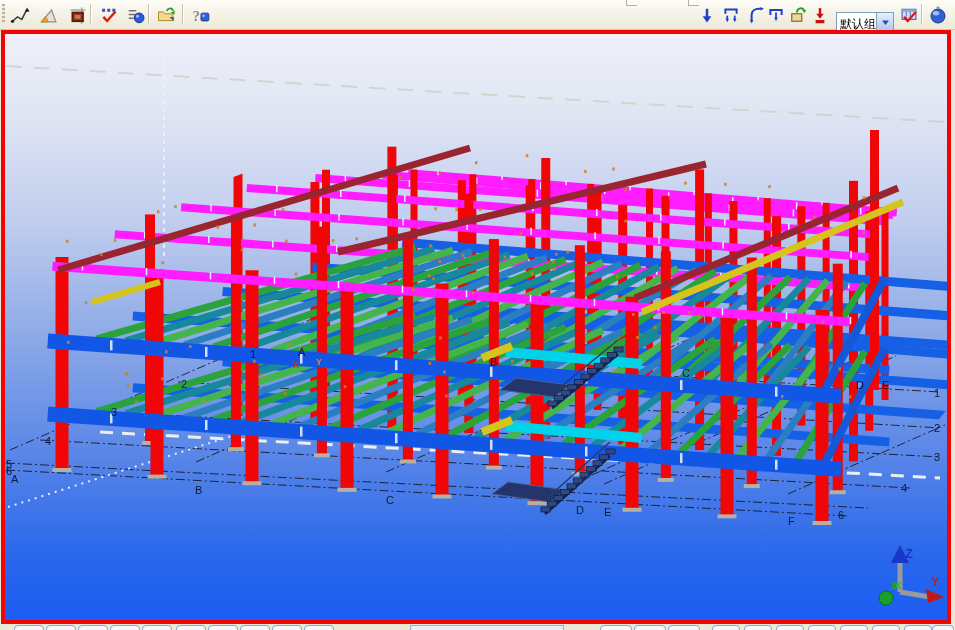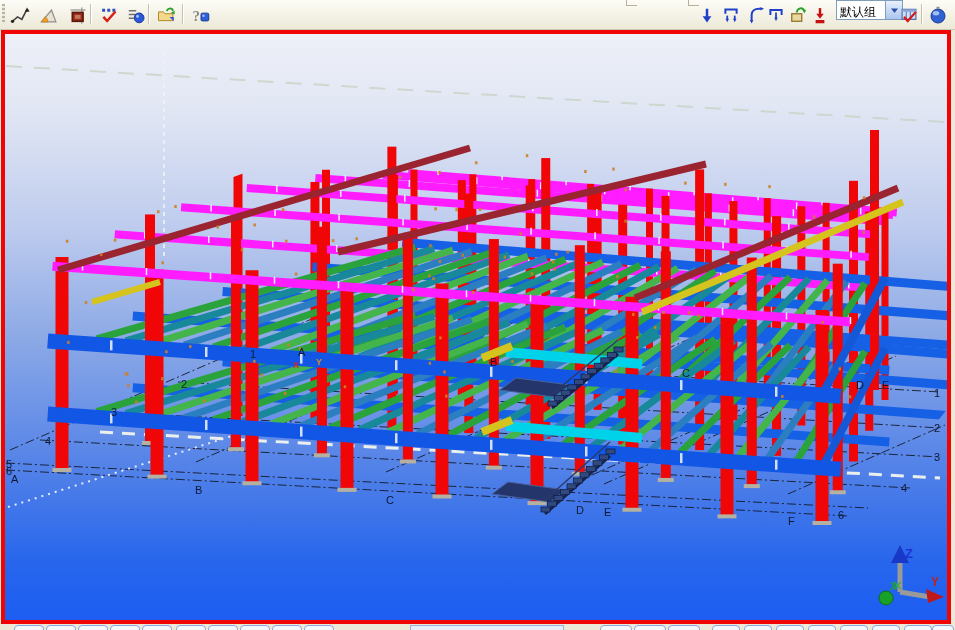--- a/index.html
+++ b/index.html
@@ -5,21 +5,21 @@
   html,body{margin:0;padding:0;width:955px;height:630px;overflow:hidden;background:#ece9d8;
     font-family:"Liberation Sans",sans-serif;}
   #toolbar{position:absolute;left:0;top:0;width:955px;height:29px;
     background:linear-gradient(#fdfcf6,#ece9d8);border-bottom:1px solid #cdc9b8;}
   .grip{position:absolute;top:4px;width:3px;height:20px;
     background:repeating-linear-gradient(180deg,#b8b4a4 0 2px,#ece9d8 2px 4px);}
   .tbtn{position:absolute;top:3px;width:22px;height:22px;border:1px solid transparent;border-radius:2px;}
   .tbtn svg{width:20px;height:20px;margin:1px;}
   .sep{position:absolute;top:4px;width:1px;height:20px;background:#c6c2ae;border-right:1px solid #ffffff;}
   .topmark{position:absolute;top:0;width:10px;height:5px;border-left:1px solid #b4b0a0;border-bottom:1px solid #b4b0a0;}
-  .combo{position:absolute;top:0;height:20px;width:67px;background:#fff;border:1px solid #7f9db9;
+  .combo{position:absolute;top:12px;height:20px;width:58px;background:#fff;border:1px solid #7f9db9;
     display:flex;box-sizing:border-box;}
   .combo-text{flex:1;font:12px "Liberation Sans",sans-serif;padding:3px 1px 0 3px;white-space:nowrap;overflow:hidden;color:#000;}
   .combo-btn{width:16px;background:linear-gradient(#e8f0fd,#aac6f0);border-left:1px solid #7f9db9;
     display:flex;align-items:center;justify-content:center;}
   #viewport{position:absolute;left:1px;top:30px;width:950px;height:594px;
     border:4px solid #f10404;box-sizing:border-box;
     background:linear-gradient(180deg,#eef0f8 0%,#e2e7f4 12%,#c0cdee 32%,#8ca9e6 52%,#5080e8 75%,#2766ec 90%,#1d5df2 100%);}
   #model{position:absolute;left:0;top:0;width:942px;height:586px;}
   #bottombar{position:absolute;left:0;top:624px;width:955px;height:6px;background:#ece9d8;overflow:hidden;}
   .bbtn{position:absolute;top:1px;height:12px;background:#f4f7fd;border:1px solid #89a6de;border-radius:4px 4px 0 0;}

